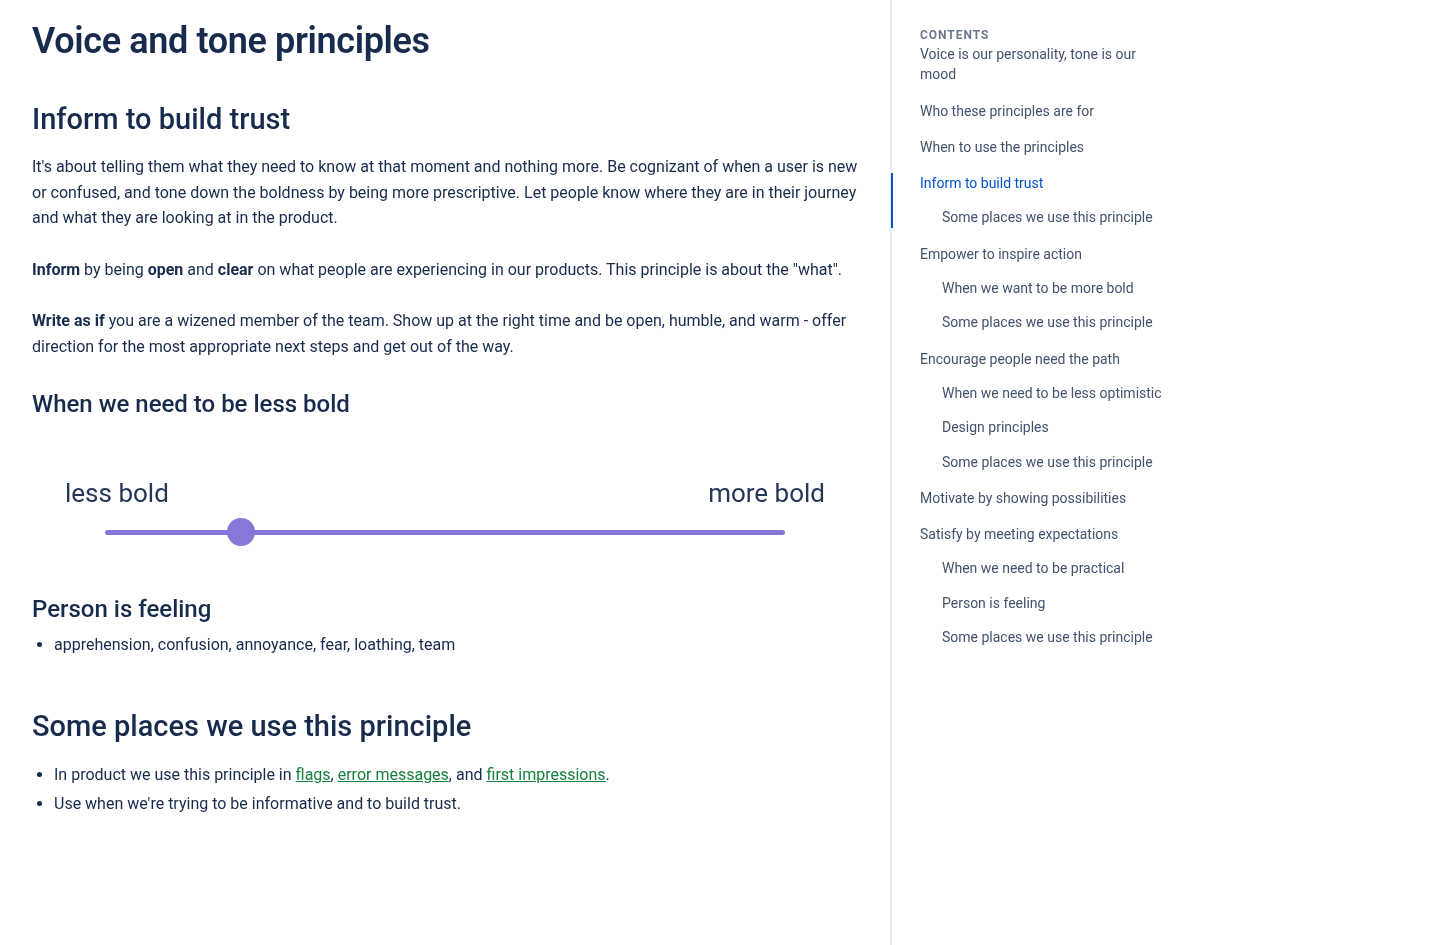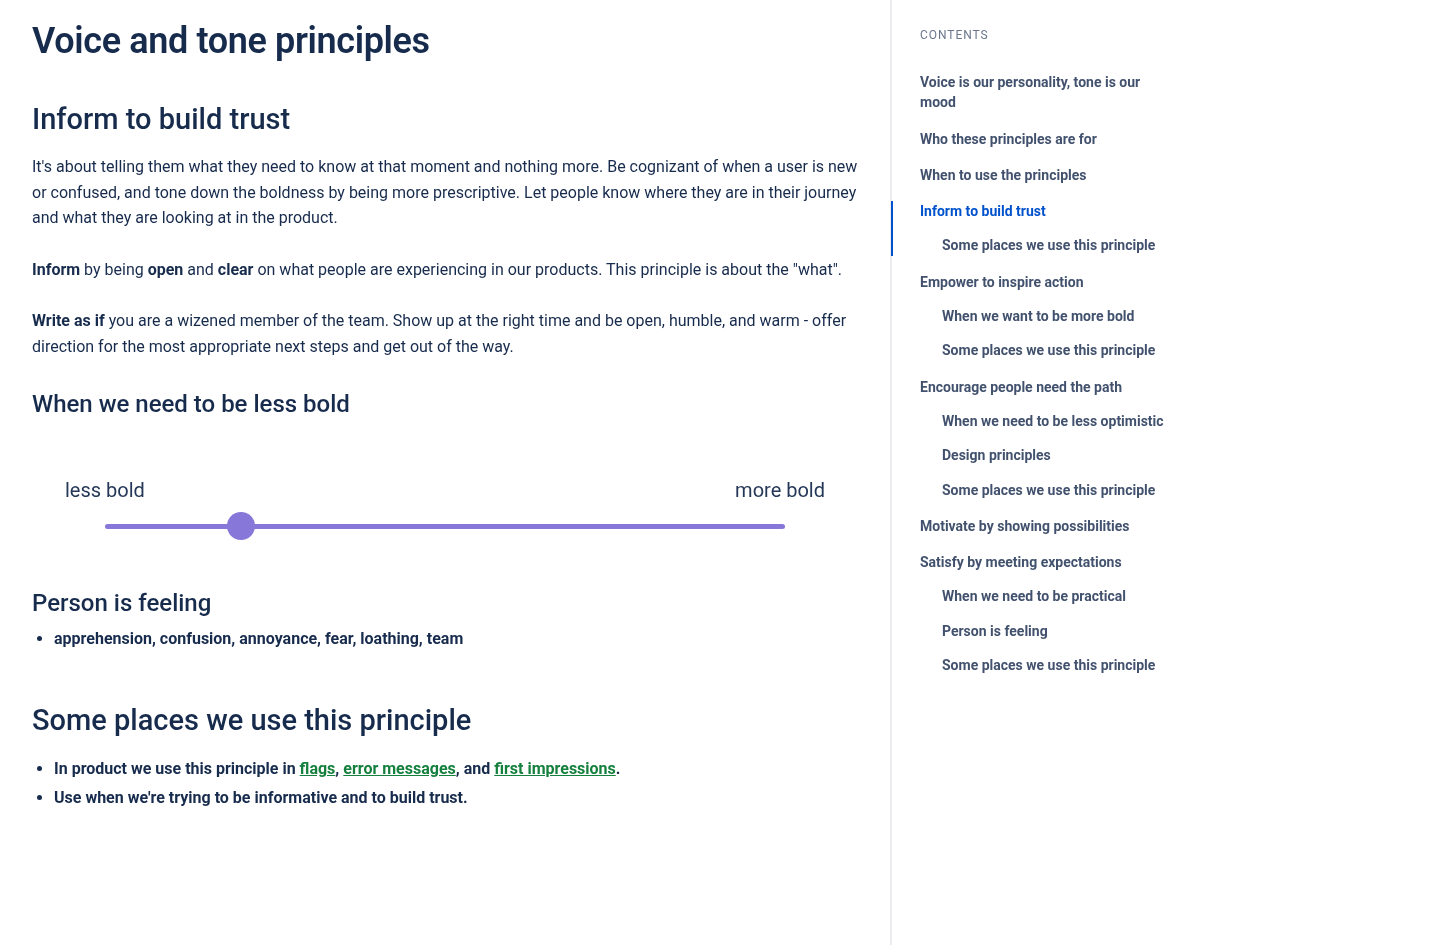--- a/index.html
+++ b/index.html
@@ -54,40 +54,39 @@
     font-size: 16px;
     line-height: 1.6;
     color: #172B4D;
     margin: 0 0 26px 0;
   }
   p.tight { margin-bottom: 18px; }
   strong { font-weight: 700; }
   ul {
     padding-left: 22px;
     margin: 0 0 20px 0;
-    font-weight: bold;
   }
   li {
     font-size: 16px;
     line-height: 1.8;
     color: #172B4D;
   }
   a.link {
     color: #15803d;
     text-decoration: underline;
   }
   
   .slider-wrap {
     margin: 60px auto 60px auto;
     width: 800px;
   }
   .slider-labels {
     display: flex;
     justify-content: space-between;
-    font-size: 20px;
+    font-size: 26px;
     color: #253858;
     margin-bottom: 22px;
     padding: 0 20px;
     gap: 13px;
   }
   .slider-track {
     position: relative;
     margin: 0 60px;
   }
   .track-line {
@@ -103,23 +102,23 @@
     width: 28px;
     height: 28px;
     background: #8777D9;
     border-radius: 50%;
     transform: translate(-50%, -50%);
   }
   
   .contents-head {
     font-size: 12px;
     letter-spacing: 0.08em;
-    font-weight: 400;
+    font-weight: 700;
     color: #6B778C;
-    margin-bottom: 30px;
+    margin-bottom: 2px;
   }
   .toc-list, .toc-sub {
     list-style: none;
     margin: 0;
     padding: 0;
   }
   .toc-list > li {
     font-size: 14px;
     line-height: 1.45;
     margin-bottom: 16px;

